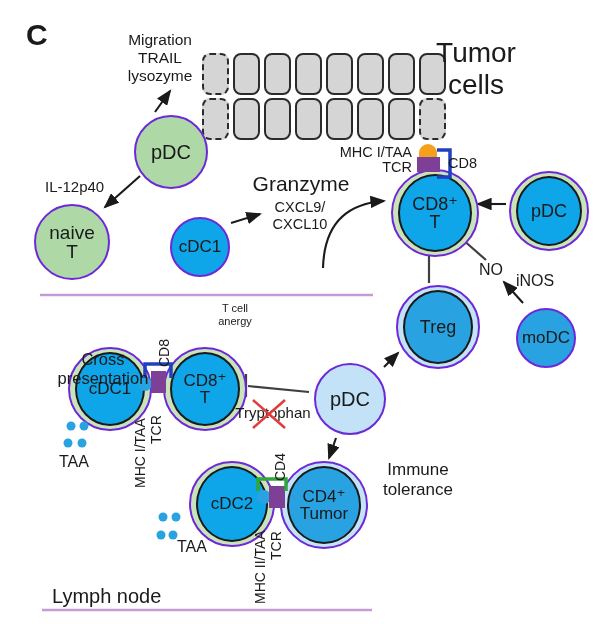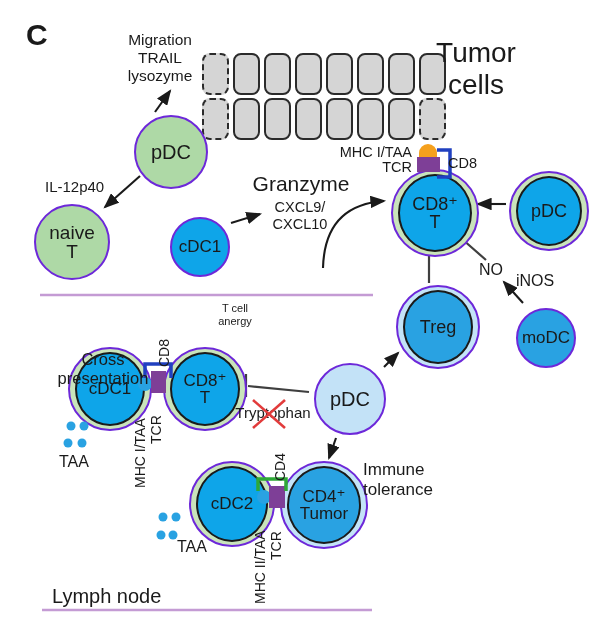--- a/index.html
+++ b/index.html
@@ -182,21 +182,21 @@
 
   <div class="lbl ctr" style="left:231px;top:404px;width:84px;font-size:15px;">Tryptophan</div>
 
   <div class="lbl" style="left:479px;top:261px;font-size:16px;">NO</div>
   <div class="lbl" style="left:516px;top:272px;font-size:16px;">iNOS</div>
 
   <div class="vlabel" style="left:273px;top:439px;height:42px;font-size:14px;">CD4</div>
   <div class="vlabel" style="left:253px;top:502px;height:102px;font-size:14px;">MHC II/TAA</div>
   <div class="vlabel" style="left:269px;top:502px;height:58px;font-size:14px;">TCR</div>
 
-  <div class="lbl" style="left:363px;top:460px;width:110px;font-size:17px;">Immune
+  <div class="lbl" style="left:363px;top:460px;width:110px;font-size:17px;text-align:center;">Immune
 tolerance</div>
 
   <div class="lbl ctr" style="left:54px;top:453px;width:40px;font-size:16px;">TAA</div>
   <div class="lbl ctr" style="left:172px;top:538px;width:40px;font-size:16px;">TAA</div>
 
   <div class="lbl" style="left:52px;top:585px;font-size:20px;">Lymph node</div>
 
   <svg class="layer z4" width="601" height="624" viewBox="0 0 601 624">
     <g stroke="#e23b3b" stroke-width="2.6">
       <line x1="253" y1="400" x2="285" y2="428"></line>

